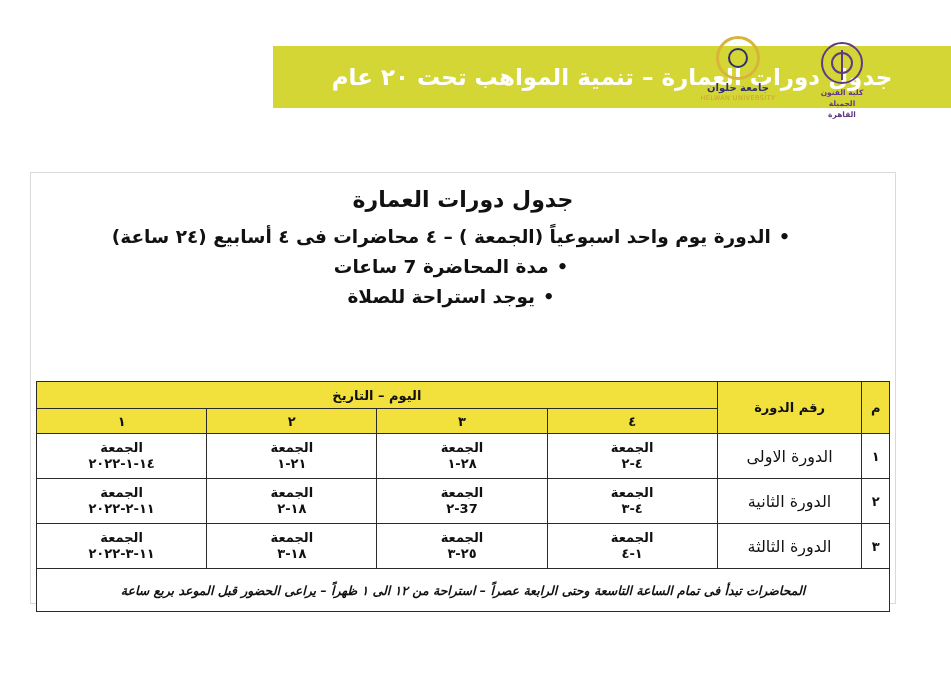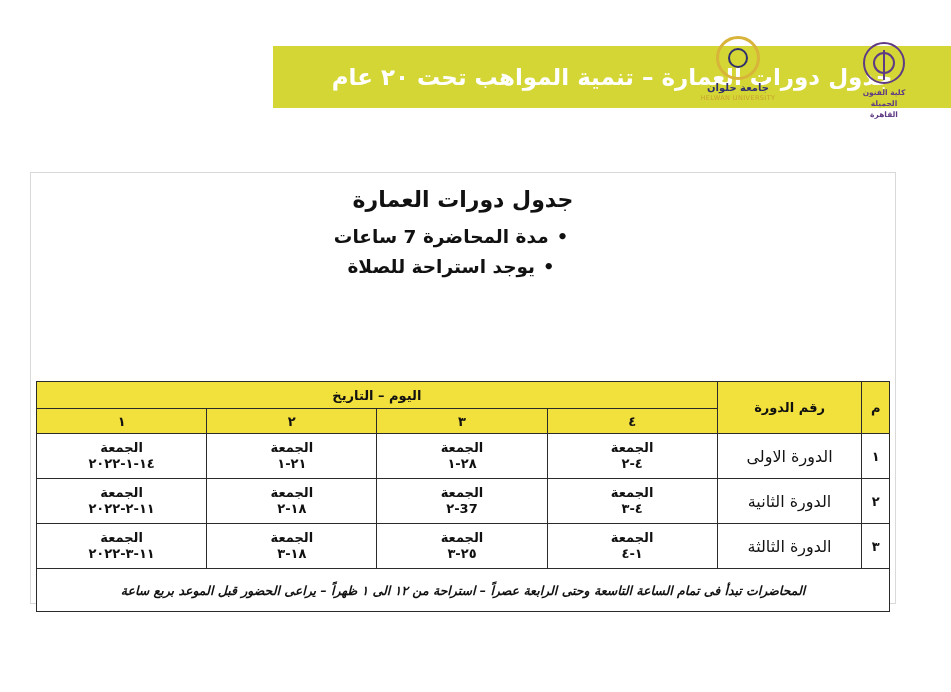--- a/index.html
+++ b/index.html
@@ -20,21 +20,21 @@
   .header {
     position: absolute;
     top: 28px;
     right: 0;
     left: 0;
     height: 78px;
   }
 
   .logo-fine-arts {
     position: absolute;
-    left: 849px;
+    left: 807px;
     top: 14px;
     width: 70px;
     text-align: center;
   }
   .logo-fine-arts .seal {
     width: 42px;
     height: 42px;
     border-radius: 50%;
     border: 2px solid #5f3b86;
     margin: 0 auto 3px auto;
@@ -258,20 +258,21 @@
     <div class="cap2">القاهرة</div>
   </div>
 
 </div>
 
 <div class="card">
 
   <div class="intro">
     <h1>جدول دورات العمارة</h1>
     <ul>
+      <li>الدورة يوم واحد اسبوعياً (الجمعة ) – ٤ محاضرات فى ٤ أسابيع (٢٤ ساعة)</li>
       <li>مدة المحاضرة 7 ساعات</li>
       <li>يوجد استراحة للصلاة</li>
     </ul>
   </div>
 
   <div class="table-wrap">
     <table class="sched">
       <colgroup>
         <col class="col-no">
         <col class="col-course">

